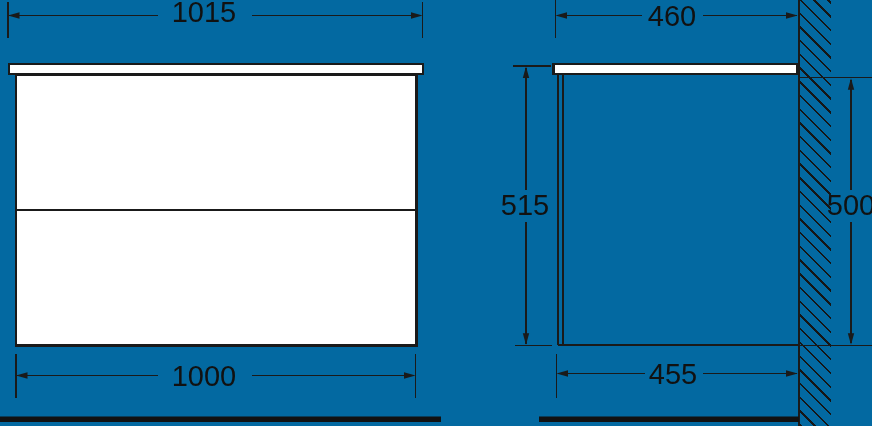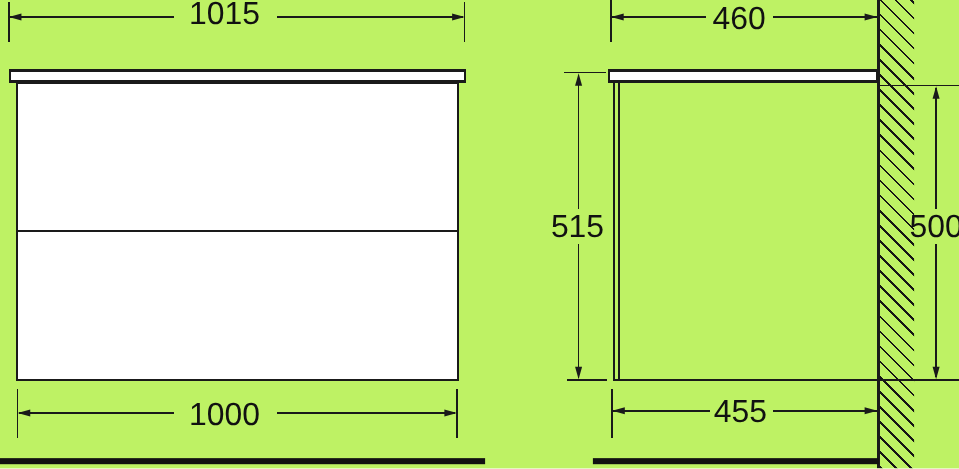--- a/index.html
+++ b/index.html
@@ -4,21 +4,21 @@
 <style>
   html, body {
     margin: 0;
     padding: 0;
     background: #ffffff;
   }
   .canvas {
     position: relative;
     width: 872px;
     height: 426px;
-    background: #bef264;
+    background: #0369a1;
     overflow: hidden;
     font-family: "Liberation Sans", sans-serif;
   }
   .wall-hatch {
     position: absolute;
     left: 800px;
     top: 0;
     width: 31px;
     height: 426px;
     background: repeating-linear-gradient(

